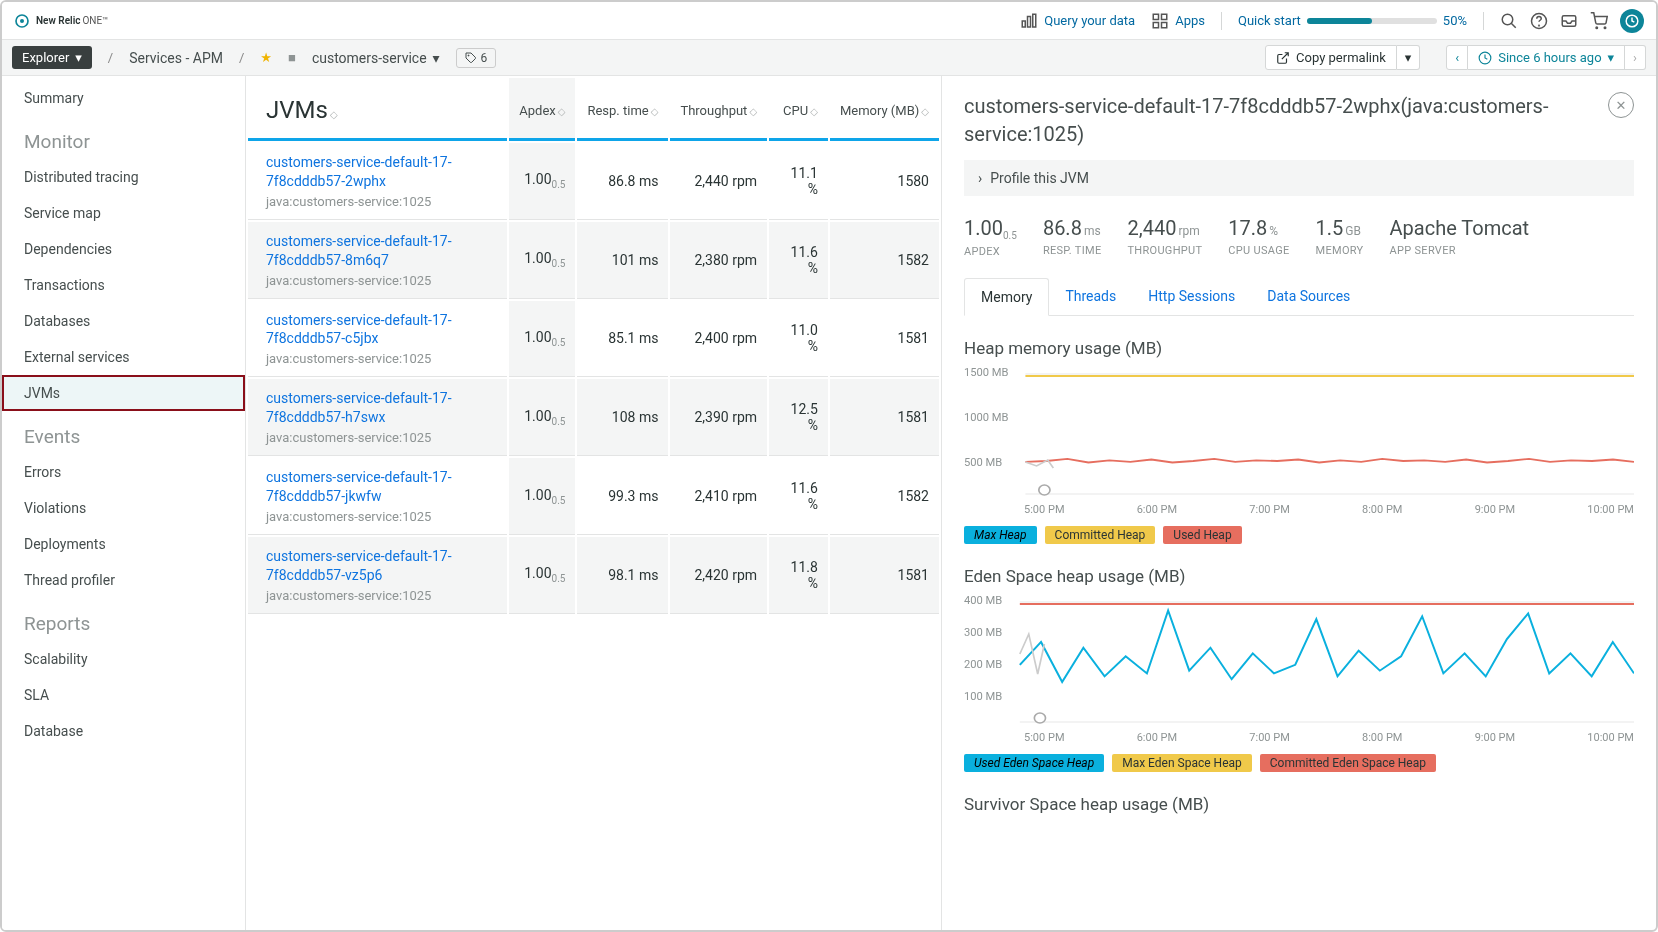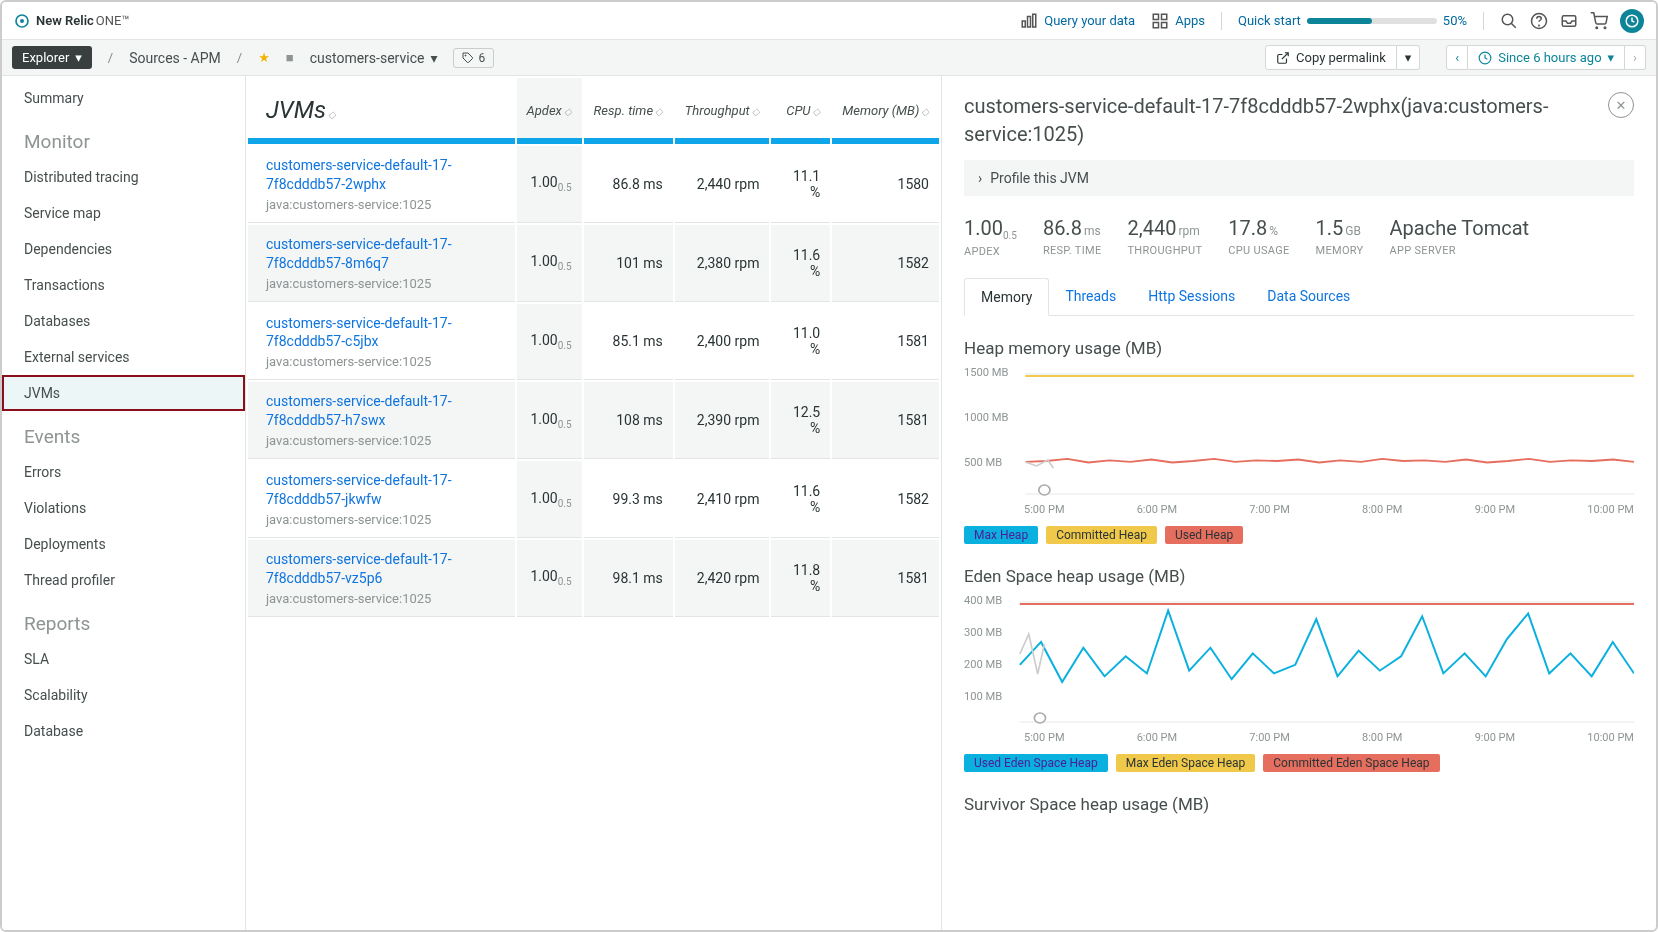--- a/index.html
+++ b/index.html
@@ -1,20 +1,20 @@
 <!DOCTYPE html>
 <html><head>
 <meta charset="utf-8">
 <style>
   * { box-sizing: border-box; margin: 0; padding: 0; }
   body { font-family: -apple-system, BlinkMacSystemFont, "Segoe UI", Roboto, sans-serif; font-size: 13px; color: #2a3434; width: 1658px; height: 932px; overflow: hidden; border: 2px solid #ccc; border-radius: 6px; }
   
   
   .topbar { height: 38px; display: flex; align-items: center; padding: 0 12px; border-bottom: 1px solid #e3e4e4; background: #fff; }
-  .logo { display: flex; align-items: center; gap: 6px; font-size: 13px; color: #2a3434; }
+  .logo { display: flex; align-items: center; gap: 6px; font-size: 10px; color: #2a3434; }
   .logo svg { width: 16px; height: 16px; }
   .logo b { font-weight: 600; }
   .logo .one { font-weight: 400; color: #555; margin-left: 2px; }
   .topbar-spacer { flex: 1; }
   .topbar-right { display: flex; align-items: center; gap: 16px; font-size: 13px; color: #0369a1; }
   .tb-item { display: flex; align-items: center; gap: 6px; cursor: pointer; }
   .tb-divider { width: 1px; height: 18px; background: #d5d7d7; }
   .progress-track { width: 130px; height: 6px; background: #e0e0e0; border-radius: 3px; position: relative; }
   .progress-fill { position: absolute; left: 0; top: 0; height: 100%; background: #0d8599; border-radius: 3px; width: 50%; }
   .tb-icons { display: flex; align-items: center; gap: 12px; }
@@ -45,21 +45,21 @@
   
   
   .sidebar { width: 244px; border-right: 1px solid #e3e4e4; background: #fff; overflow-y: auto; padding-top: 4px; }
   .side-item { padding: 10px 22px; font-size: 14px; color: #464e4e; cursor: pointer; }
   .side-item.active { background: #edf6f7; border: 2px solid #8a0f1a; padding: 8px 20px; }
   .side-section { padding: 14px 22px 6px; font-size: 19px; color: #8e9494; }
   
   
   .center { width: 696px; border-right: 1px solid #e3e4e4; overflow: auto; }
   .jvms-table { width: 100%; }
-  .jvms-table th { text-align: right; font-weight: 400; font-size: 13px; color: #464e4e; padding: 18px 10px 14px; border-bottom: 6px solid #0ea5e9; white-space: nowrap; font-style: italic; }
+  .jvms-table th { text-align: right; font-weight: 400; font-size: 13px; color: #464e4e; padding: 18px 10px 14px; border-bottom: 3px solid #0ea5e9; white-space: nowrap; }
   .jvms-table th:first-child { text-align: left; padding-left: 18px; }
   .jvms-title { font-size: 24px; color: #2a3434; font-weight: 400; }
   .sort-ic { color: #b0b4b4; margin-left: 2px; font-size: 10px; display: inline-block; }
   .jvms-table td { padding: 10px 10px; font-size: 14px; text-align: right; border-bottom: 1px solid #e3e4e4; vertical-align: middle; }
   .jvms-table tr:nth-child(even) td { background: #f4f5f5; }
   .jvms-table td:first-child { text-align: left; padding-left: 18px; }
   .jvm-name { color: #0e74df; font-size: 14px; line-height: 1.35; display: block; }
   .jvm-sub { color: #8e9494; font-size: 13px; display: block; margin-top: 3px; }
   .apdex-val { font-size: 14px; }
   .apdex-sub { font-size: 10px; color: #8e9494; vertical-align: sub; }
@@ -81,21 +81,21 @@
   .tab { padding: 10px 16px; font-size: 14px; color: #0e74df; cursor: pointer; }
   .tab.active { color: #2a3434; border: 1px solid #e3e4e4; border-bottom: 1px solid #fff; margin-bottom: -1px; border-radius: 3px 3px 0 0; background: #fff; }
   
   .chart-section { margin-top: 22px; }
   .chart-title { font-size: 17px; color: #464e4e; margin-bottom: 8px; }
   .chart-box { position: relative; height: 154px; }
   .chart-box svg { width: 100%; height: 130px; }
   .chart-xlabels { display: flex; justify-content: space-between; font-size: 11px; color: #8e9494; padding: 4px 0 0 60px; }
   .chart-legend { display: flex; gap: 8px; margin-top: 6px; }
   .leg-pill { padding: 2px 10px; font-size: 12px; border-radius: 2px; }
-  .leg-blue { background: #0ab0de; color: #4c1d95; }
+  .leg-blue { background: #0ab0de; color: #000000; font-style: italic; }
   .leg-yellow { background: #f0c94a; color: #2a3434; }
   .leg-red { background: #e66e5f; color: #2a3434; }
   .grid-line { stroke: #e8e8e8; stroke-width: 1; }
   .scrub-circle { fill: #fff; stroke: #aaa; stroke-width: 1.5; }
 </style>
 </head>
 <body>
 
 <div class="topbar">
   <div class="logo">
@@ -161,21 +161,21 @@
     </div>
   </div>
 </div>
 
 <div class="crumbbar">
   <div class="explorer-btn">
     <span>Explorer</span>
     <span>▾</span>
   </div>
   <span class="crumb-sep">/</span>
-  <span class="crumb-link">Sources - APM</span>
+  <span class="crumb-link">Services - APM</span>
   <span class="crumb-sep">/</span>
   <span class="star-icon">★</span>
   <span class="square-icon">■</span>
   <span class="crumb-current">
     <span>customers-service</span>
     <span>▾</span>
   </span>
   <div class="tag-pill">
     <svg width="12" height="12" viewBox="0 0 24 24" fill="none" stroke="currentColor" stroke-width="2">
         <path d="M20.59 13.41l-7.17 7.17a2 2 0 01-2.83 0L2 12V2h10l8.59 8.59a2 2 0 010 2.82z"></path>
@@ -218,22 +218,22 @@
     <div class="side-item">Transactions</div>
     <div class="side-item">Databases</div>
     <div class="side-item">External services</div>
     <div class="side-item active">JVMs</div>
     <div class="side-section">Events</div>
     <div class="side-item">Errors</div>
     <div class="side-item">Violations</div>
     <div class="side-item">Deployments</div>
     <div class="side-item">Thread profiler</div>
     <div class="side-section">Reports</div>
+    <div class="side-item">Scalability</div>
     <div class="side-item">SLA</div>
-    <div class="side-item">Scalability</div>
     <div class="side-item">Database</div>
   </div>
 
   <div class="center">
     <table class="jvms-table">
       <thead>
         <tr>
           <th><span class="jvms-title">JVMs</span><span class="sort-ic">◇</span></th>
           <th class="apdex-col"><span>Apdex</span><span class="sort-ic">◇</span></th>
           <th><span>Resp. time</span><span class="sort-ic">◇</span></th>

